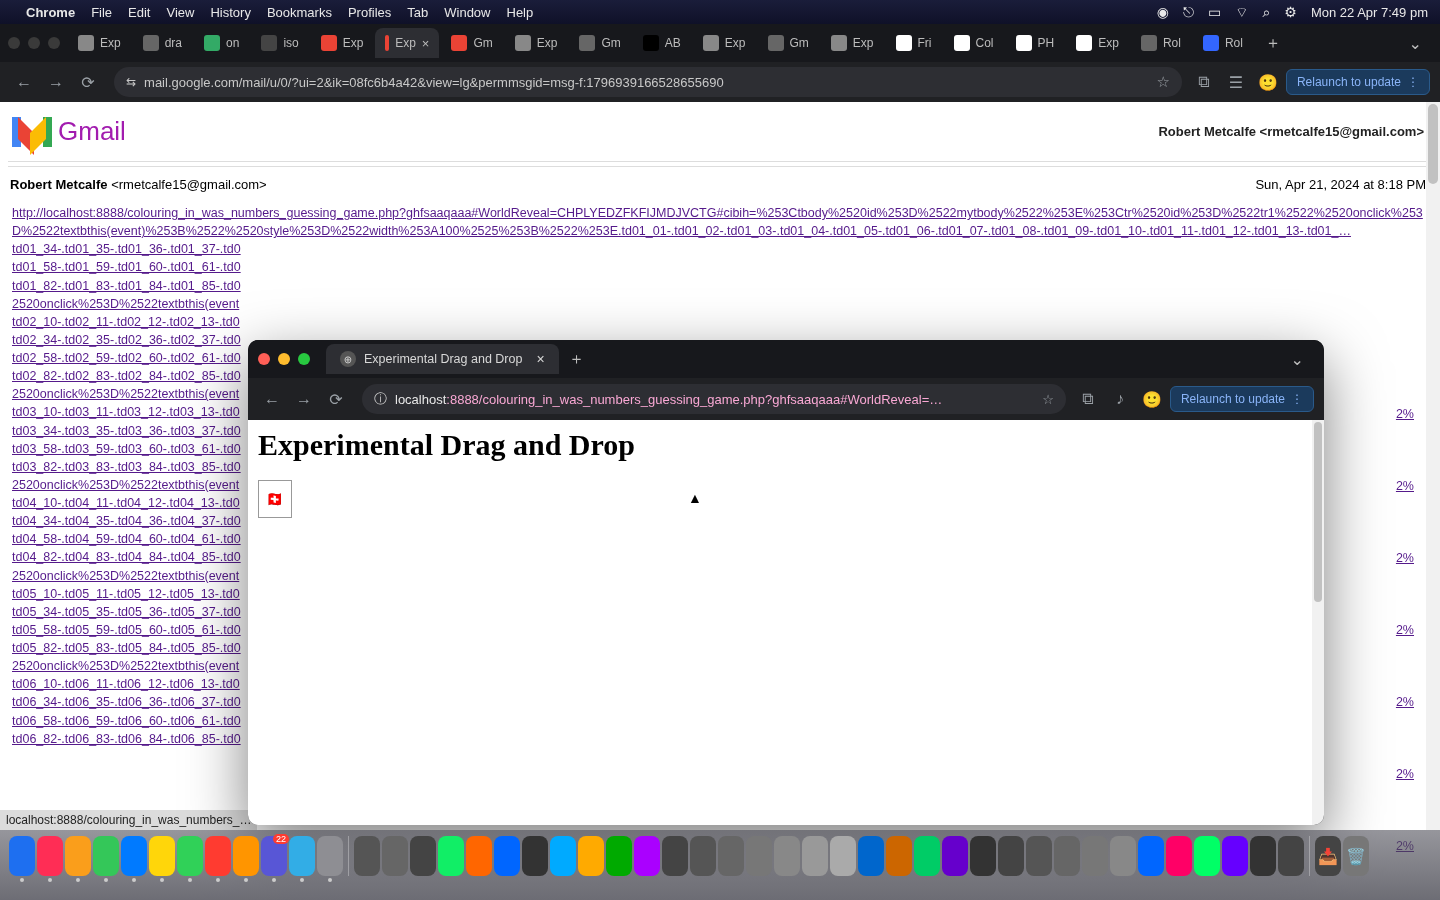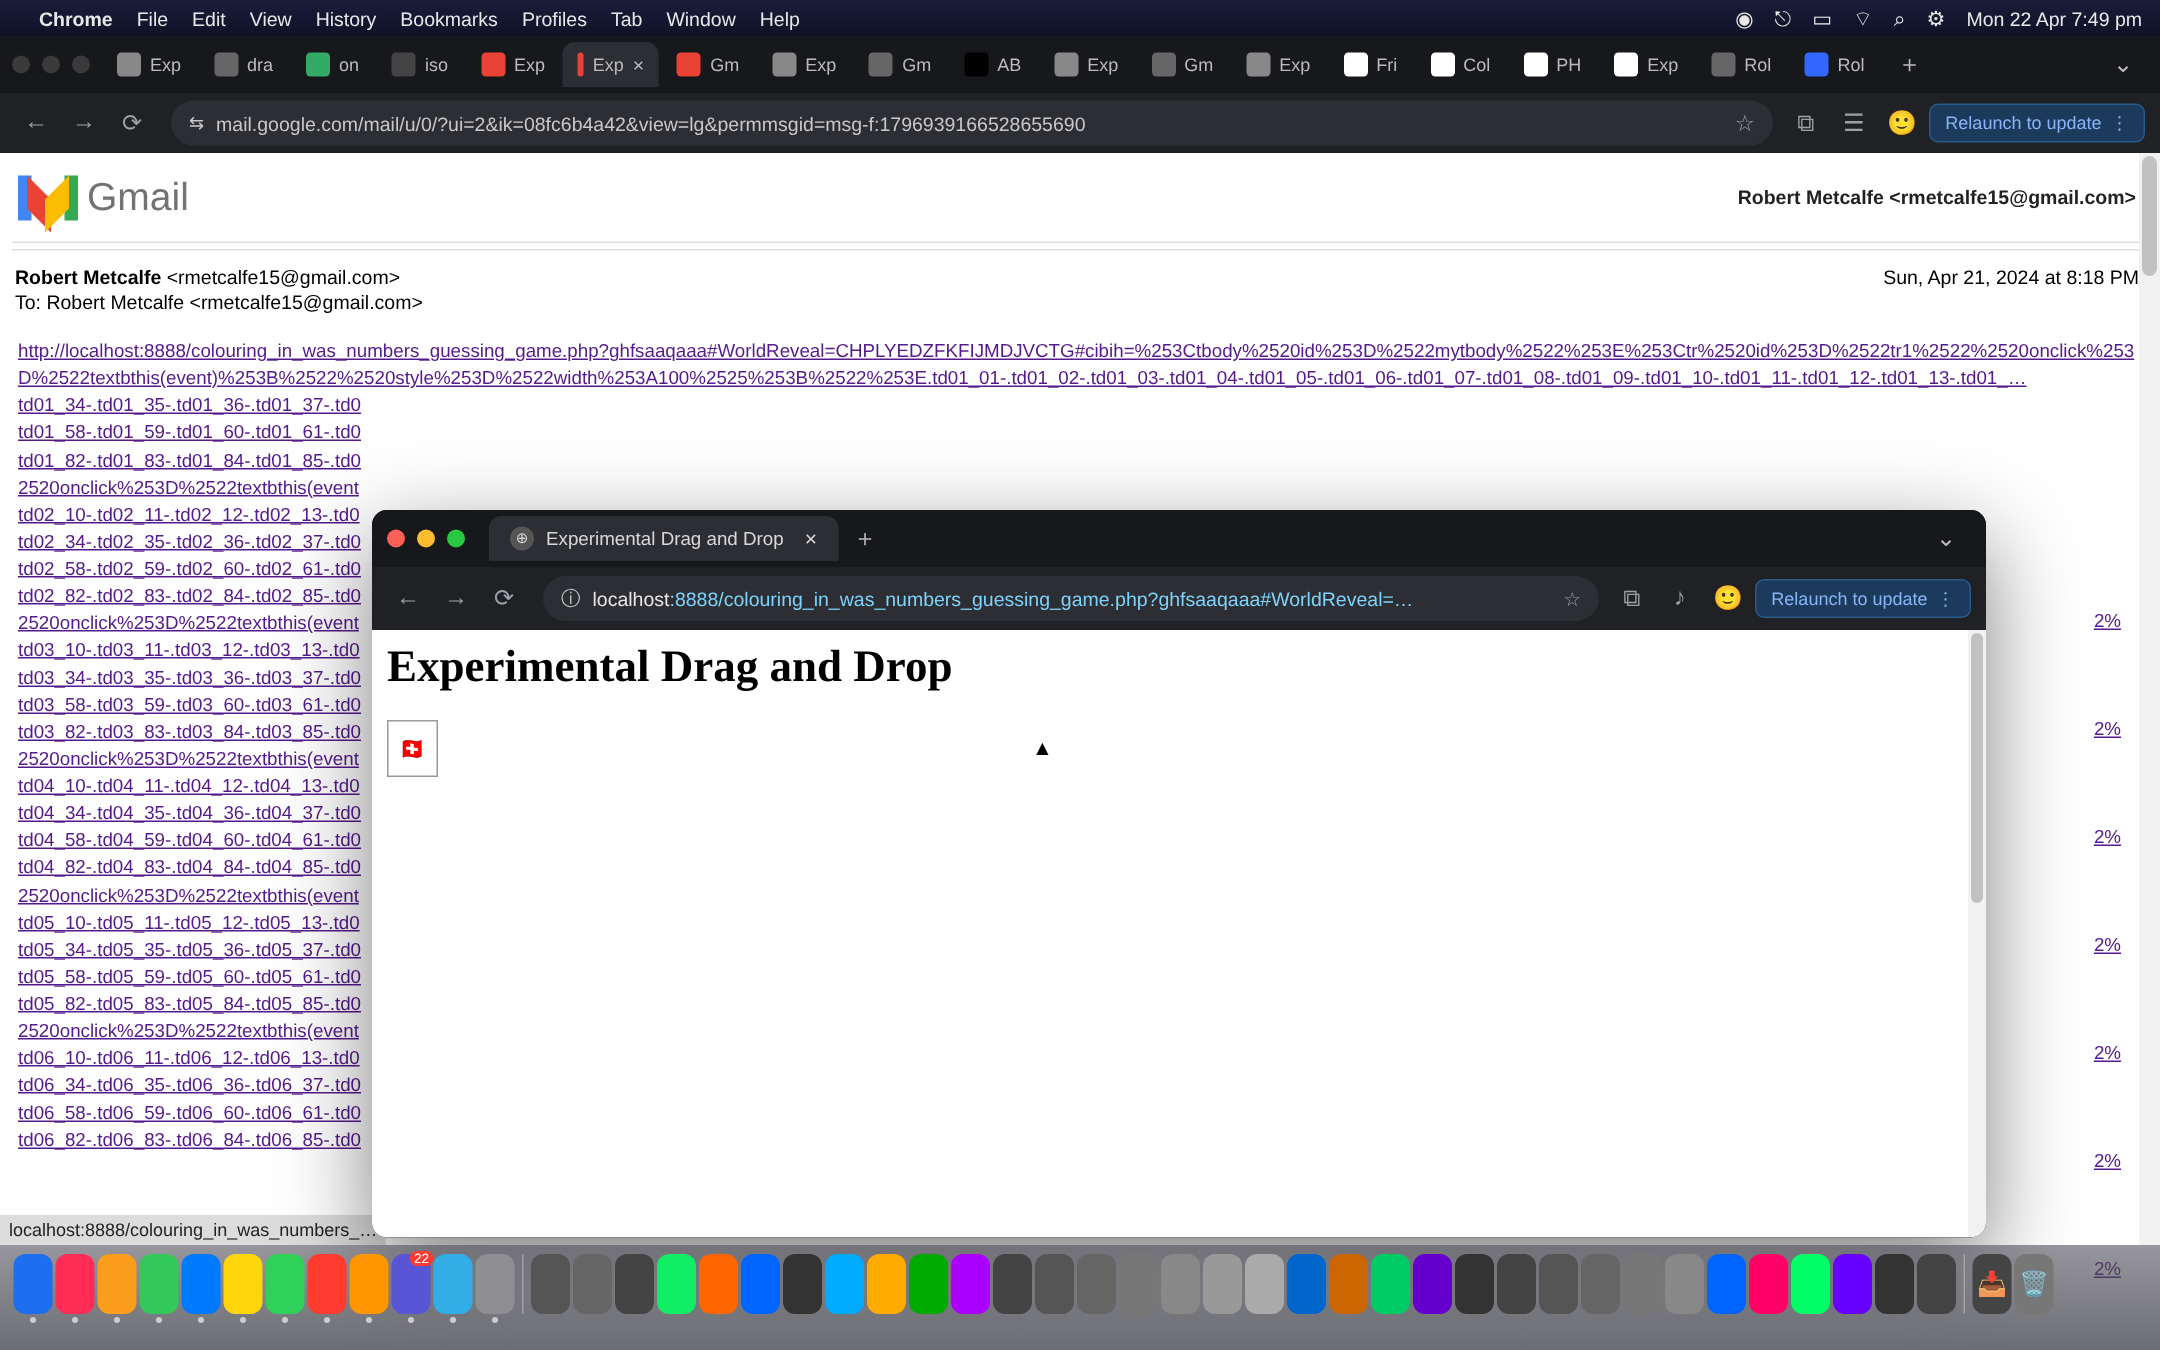--- a/index.html
+++ b/index.html
@@ -36,21 +36,21 @@
 
 .gmail-page { position: absolute; top: 78px; left: 0; right: 4px; bottom: 0; background: #fff; overflow: hidden; }
 .gmail-header { display: flex; align-items: center; padding: 14px 12px 10px; }
 .gmail-logo { display: flex; align-items: center; }
 .gmail-logo .M { width: 40px; height: 30px; position: relative; margin-right: 6px; }
 .gmail-logo .M .bar { position: absolute; }
 .gmail-logo .M .l { left:0; top:0; width:9px; height:30px; background:#4285f4; }
 .gmail-logo .M .r { right:0; top:0; width:9px; height:30px; background:#34a853; }
 .gmail-logo .M .v1 { position:absolute; left:6px; top:0; width:16px; height:22px; background:#ea4335; transform: skewY(45deg); transform-origin: top left;}
 .gmail-logo .M .v2 { position:absolute; right:6px; top:0; width:16px; height:22px; background:#fbbc04; transform: skewY(-45deg); transform-origin: top right;}
-.gmail-logo-text { font-size: 26px; color: #737373; font-weight: 400; }
+.gmail-logo-text { font-size: 26px; color: #a21caf; font-weight: 400; }
 .gmail-user { margin-left: auto; font-size: 13px; font-weight: 600; color: #222; }
 .gmail-hr { border: 0; border-top: 1px solid #ddd; margin: 4px 8px; }
 .email-subject { padding: 8px 10px; font-size: 18px; font-weight: 700; color: #1f1f1f; line-height: 1.45; }
 .email-meta { padding: 6px 10px 2px; font-size: 13px; display:flex; }
 .email-meta .from { font-weight:600; }
 .email-meta .date { margin-left:auto; }
 .email-to { padding: 0 10px 6px; font-size: 13px; }
 .email-body { padding: 10px 12px; font-size: 12.5px; color: #551a8b; line-height: 1.45; font-family: Arial, sans-serif; word-break: break-all; }
 .email-body a { color: #551a8b; text-decoration: underline; }
 .scrollbar-back { position: absolute; right: 0; top: 78px; width: 14px; bottom: 0; background: #f1f1f1; }
@@ -61,21 +61,21 @@
 .chrome-front { position: absolute; top: 340px; left: 248px; width: 1076px; height: 485px; background: #202124; border-radius: 10px; box-shadow: 0 20px 60px rgba(0,0,0,0.5); overflow: hidden; }
 .chrome-front .tabstrip2 { height: 38px; background: #17181c; display: flex; align-items: center; padding: 0 10px; }
 .wc-r { background: #ff5f57; } .wc-y { background: #febc2e; } .wc-g { background: #28c840; }
 .tab2 { display: flex; align-items: center; height: 30px; padding: 0 14px; background: #2d2e33; color: #d8d8d8; font-size: 12.5px; border-radius: 8px 8px 0 0; margin-left: 8px; }
 .tab2 .fav2 { width:16px; height:16px; border-radius:50%; background:#555; margin-right:8px; display:flex; align-items:center; justify-content:center; font-size:10px;}
 .tab2 .tclose2 { margin-left: 14px; font-size: 14px; }
 .chrome-front .toolbar2 { height: 42px; background: #202124; display: flex; align-items: center; padding: 0 10px; }
 .omni2 { flex: 1; height: 30px; background: #2d2e33; border-radius: 15px; display: flex; align-items: center; padding: 0 12px; color: #c8c8c8; font-size: 13px; margin: 0 8px; }
 .omni2 .info { margin-right: 8px; font-size: 13px; }
 .omni2 .host { color: #e8e8e8; }
-.omni2 .path { color: #7dd3fc; }
+.omni2 .path { color: #f9a8d4; }
 .chrome-front .page { position: absolute; top: 80px; left: 0; right: 12px; bottom: 0; background: #fff; overflow: hidden; padding: 8px 10px; }
 .page-title { font-family: "Times New Roman", serif; font-size: 30px; font-weight: 700; display: inline-block; vertical-align: middle; }
 .legend-box { display: inline-block; vertical-align: middle; margin-left: 10px; border: 1px solid #888; padding: 4px 10px; font-size: 12.5px; text-align:center; }
 .legend-box .lt { font-size: 13px; }
 .legend-box select { font-size: 12px; }
 .legend-box .drag { font-size: 11.5px; }
 .flagbox { margin-top: 18px; width: 34px; height: 38px; border: 1px solid #999; display: flex; align-items: center; justify-content: center; font-size: 14px; }
 .canvas-wrap { margin-top: 14px; border: 1px solid #333; padding: 6px 8px; }
 .canvas-head { font-family: "Times New Roman", serif; font-size: 15px; display: flex; align-items: center; }
 .mini-btn { border: 1px solid #999; background: #eee; padding: 1px 5px; margin-left: 6px; font-size: 12px; border-radius: 2px; }
@@ -235,21 +235,20 @@
         <span class="gmail-logo-text">Gmail</span>
       </div>
       <span class="gmail-user">Robert Metcalfe &lt;rmetcalfe15@gmail.com&gt;</span>
     </div>
     <hr class="gmail-hr">
     <hr class="gmail-hr">
     <div class="email-meta">
       <span><span class="from">Robert Metcalfe</span> <span>&lt;rmetcalfe15@gmail.com&gt;</span></span>
       <span class="date">Sun, Apr 21, 2024 at 8:18 PM</span>
     </div>
-    <div class="email-to">To: Robert Metcalfe &lt;rmetcalfe15@gmail.com&gt;</div>
     <div class="email-body">
       <a>http://localhost:8888/colouring_in_was_numbers_guessing_game.php?ghfsaaqaaa#WorldReveal=CHPLYEDZFKFIJMDJVCTG#cibih=%253Ctbody%2520id%253D%2522mytbody%2522%253E%253Ctr%2520id%253D%2522tr1%2522%2520onclick%253D%2522textbthis(event)%253B%2522%2520style%253D%2522width%253A100%2525%253B%2522%253E.td01_01-.td01_02-.td01_03-.td01_04-.td01_05-.td01_06-.td01_07-.td01_08-.td01_09-.td01_10-.td01_11-.td01_12-.td01_13-.td01_…</a>
       <div id="body-lines">
           <div style="text-decoration: underline;">td01_34-.td01_35-.td01_36-.td01_37-.td0</div>
           <div style="text-decoration: underline;">td01_58-.td01_59-.td01_60-.td01_61-.td0</div>
           <div style="text-decoration: underline;">td01_82-.td01_83-.td01_84-.td01_85-.td0</div>
           <div style="text-decoration: underline;">2520onclick%253D%2522textbthis(event</div>
           <div style="text-decoration: underline;">td02_10-.td02_11-.td02_12-.td02_13-.td0</div>
           <div style="text-decoration: underline;">td02_34-.td02_35-.td02_36-.td02_37-.td0</div>
           <div style="text-decoration: underline;">td02_58-.td02_59-.td02_60-.td02_61-.td0</div>

